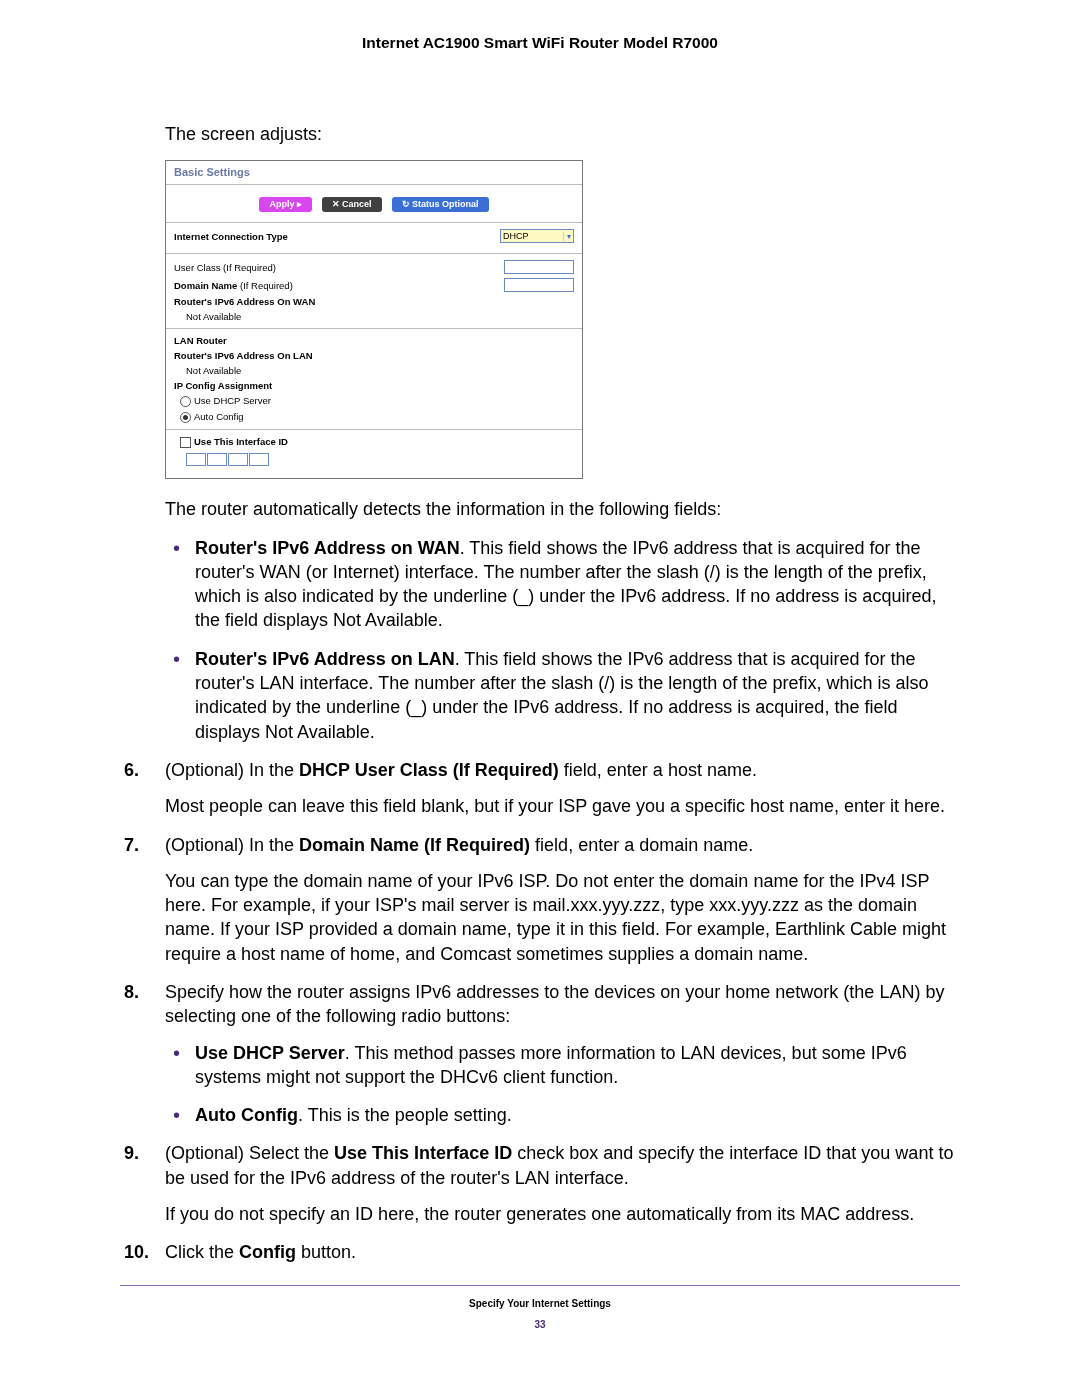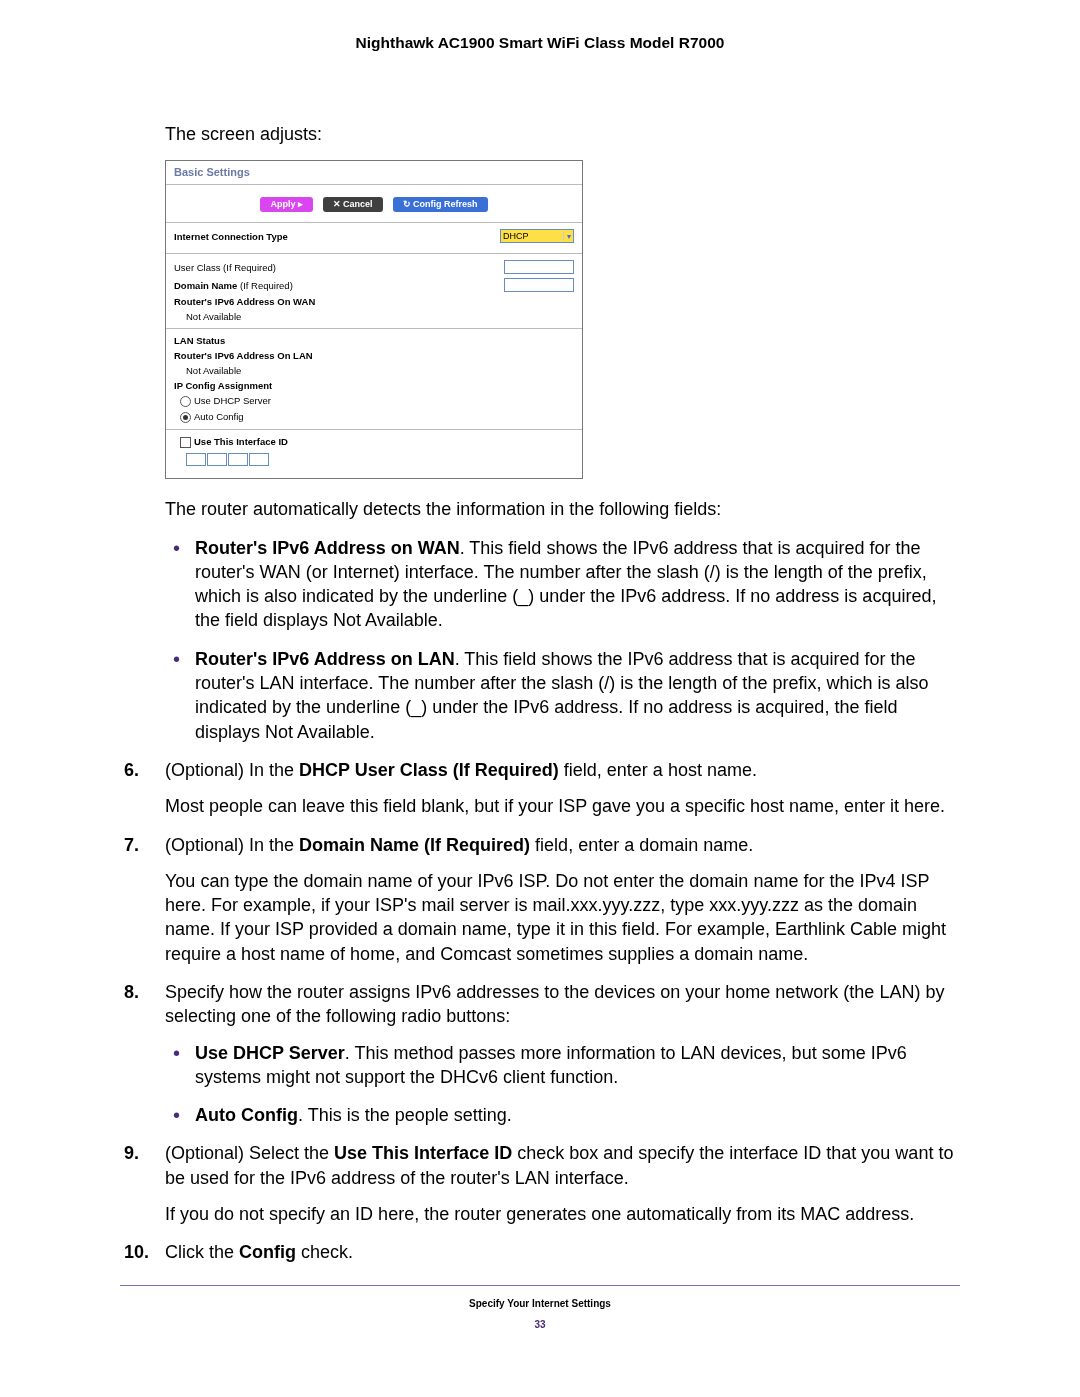--- a/index.html
+++ b/index.html
@@ -66,21 +66,21 @@
   }
   .ss-bold { font-weight: bold; }
   .ss-select {
     border: 1px solid #6a8bc2;
     font-size: 9px;
     padding: 1px 2px;
     width: 68px;
     display: flex;
     justify-content: space-between;
     align-items: center;
-    background: #fde047;
+    background: #fef9c3;
   }
   .ss-select .arrow {
     color: #3a6fd6;
     font-size: 8px;
     border-left: 1px solid #ccc;
     padding-left: 3px;
   }
   .ss-input {
     border: 1px solid #6a8bc2;
     width: 68px; height: 12px;
@@ -167,30 +167,30 @@
     text-align: center;
     font-size: 10px;
   }
   .footer .sect { font-weight: bold; }
   .footer .pg { color: #4a2a7a; font-weight: bold; margin-top: 10px; }
 </style>
 </head>
 <body>
 
 <div class="page">
-  <div class="header">Nighthawk AC1900 Smart WiFi Class Model R7000</div>
+  <div class="header">Internet AC1900 Smart WiFi Router Model R7000</div>
 
   <p class="body intro1">The screen adjusts:</p>
 
   <div class="screenshot">
     <div class="ss-title">Basic Settings</div>
     <div class="ss-btnrow">
       <span class="ss-btn ss-btn-apply">Apply ▸</span>
       <span class="ss-btn ss-btn-cancel">✕ Cancel</span>
-      <span class="ss-btn ss-btn-status">↻ Config Refresh</span>
+      <span class="ss-btn ss-btn-status">↻ Status Optional</span>
     </div>
     <div class="ss-row" style="padding-top:6px;padding-bottom:6px;">
       <span class="ss-bold">Internet Connection Type</span>
       <span class="ss-select">
         <span>DHCP</span>
         <span class="arrow">▾</span>
       </span>
     </div>
     <hr class="ss-hr">
     <div class="ss-row">
@@ -202,21 +202,21 @@
       <span class="ss-input"></span>
     </div>
     <div class="ss-row">
         <span class="ss-bold">Router's IPv6 Address On WAN</span>
       </div>
     <div class="ss-row ss-indent">
         <span>Not Available</span>
       </div>
     <hr class="ss-hr">
     <div class="ss-row">
-        <span class="ss-bold">LAN Status</span>
+        <span class="ss-bold">LAN Router</span>
       </div>
     <div class="ss-row">
         <span class="ss-bold">Router's IPv6 Address On LAN</span>
       </div>
     <div class="ss-row ss-indent">
         <span>Not Available</span>
       </div>
     <div class="ss-row">
         <span class="ss-bold">IP Config Assignment</span>
       </div>
@@ -259,21 +259,21 @@
         <li><span class="b">Auto Config</span><span>. This is the people setting.</span></li>
       </ul>
     </li>
     <li>
       <span class="num">9.</span>
       <p><span>(Optional) Select the </span><span class="b">Use This Interface ID</span><span> check box and specify the interface ID that you want to be used for the IPv6 address of the router's LAN interface.</span></p>
       <p>If you do not specify an ID here, the router generates one automatically from its MAC address.</p>
     </li>
     <li>
       <span class="num">10.</span>
-      <p><span>Click the </span><span class="b">Config</span><span> check.</span></p>
+      <p><span>Click the </span><span class="b">Config</span><span> button.</span></p>
     </li>
   </ol>
 
   <hr class="footer-rule">
   <div class="footer">
     <div class="sect">Specify Your Internet Settings</div>
     <div class="pg">33</div>
   </div>
 </div>
 

